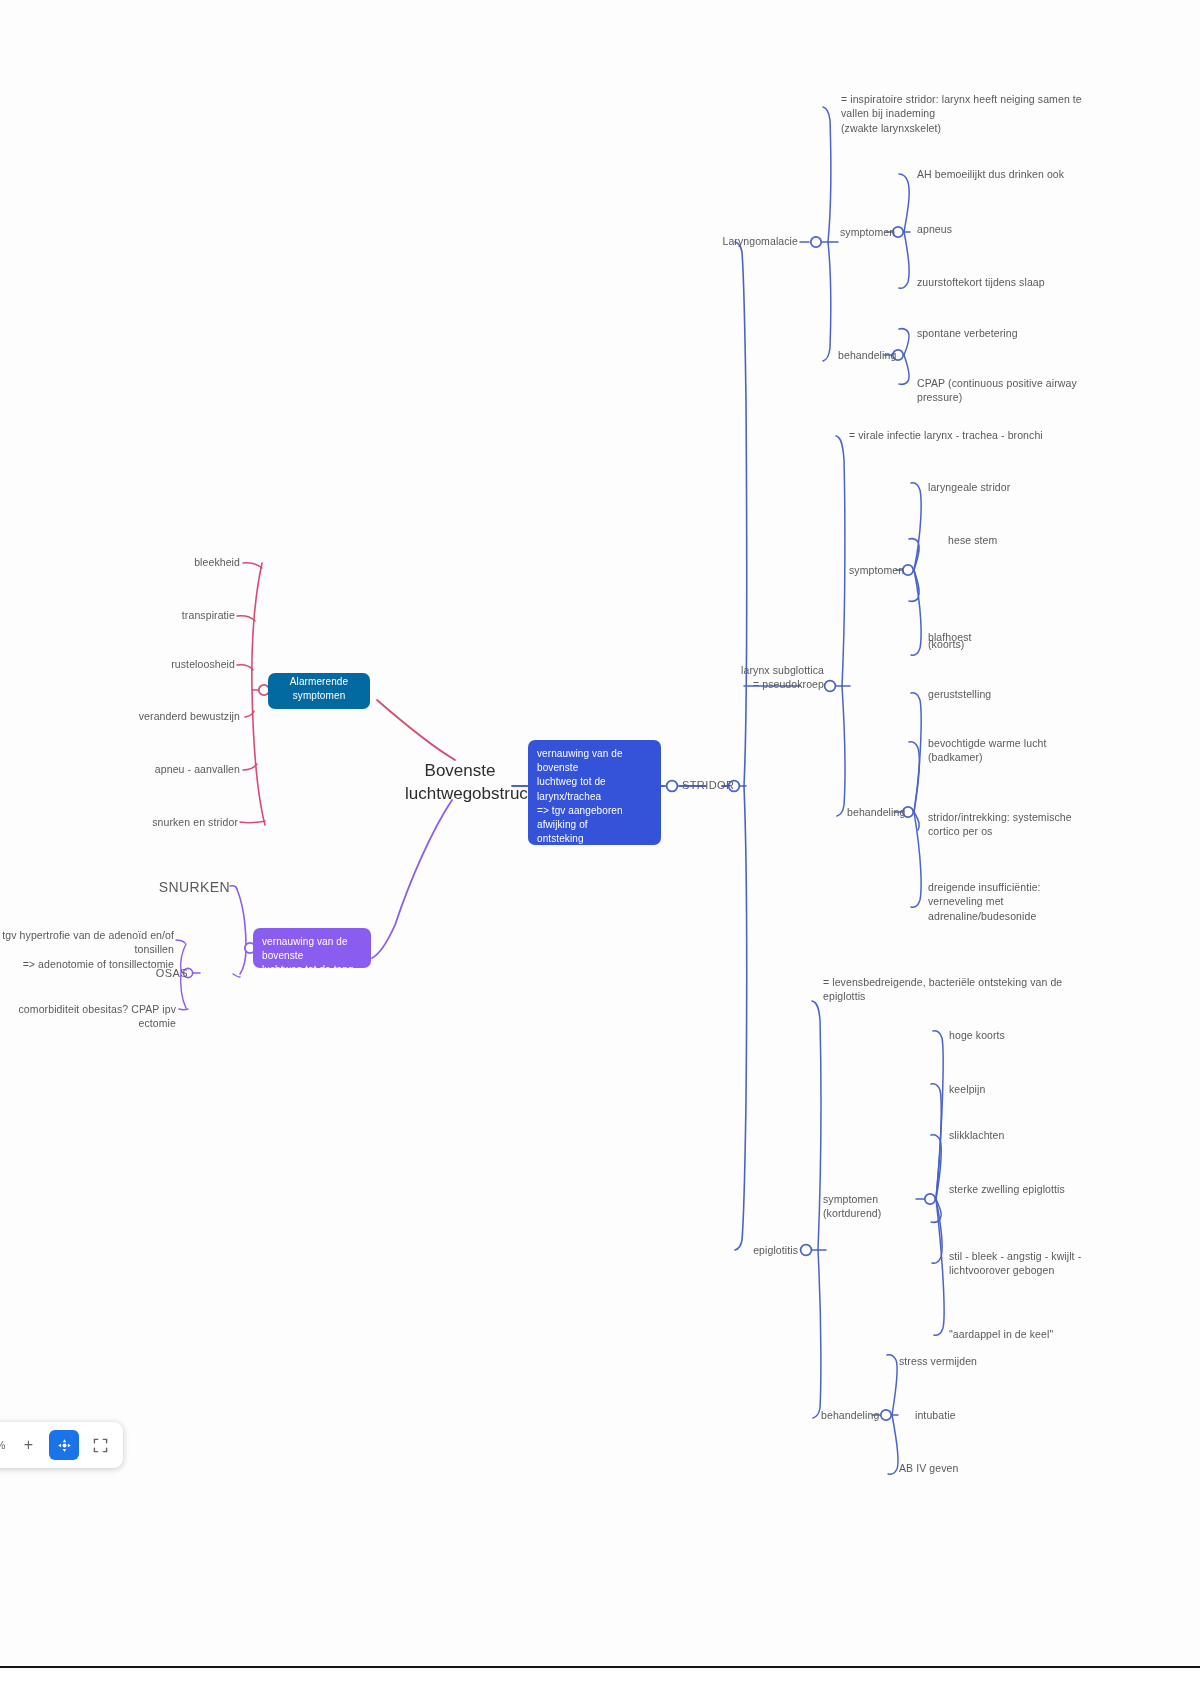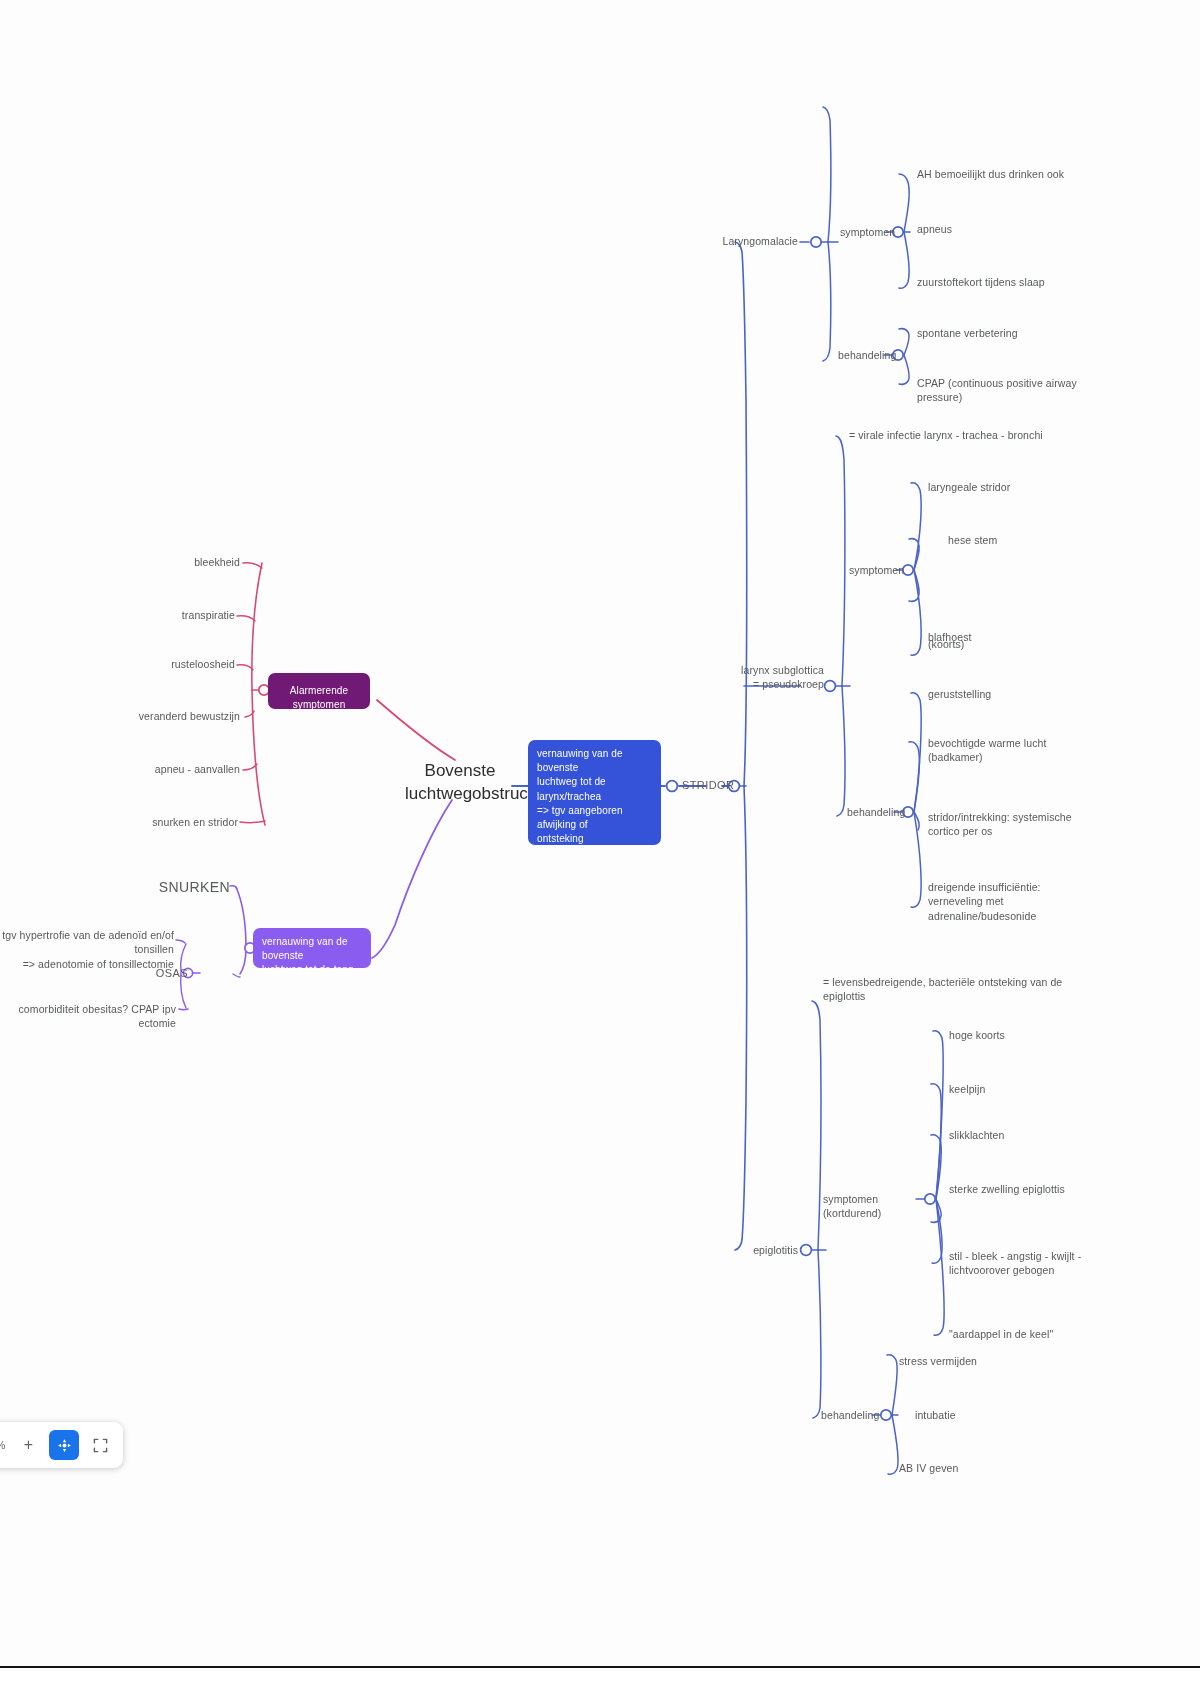--- a/index.html
+++ b/index.html
@@ -44,21 +44,21 @@
     position: absolute;
     border-radius: 7px;
     color: #ffffff;
     font-size: 10px;
     line-height: 1.42;
     padding: 7px 9px;
     white-space: pre-line;
     letter-spacing: .1px;
   }
   .box-blue { background: #3553d8; }
-  .box-pink { background: #701a75; text-align: center; padding-top: 11px; }
+  .box-pink { background: #0369a1; text-align: center; padding-top: 2px; }
   .box-purple { background: #8b5cf0; }
   .stridor {
     position: absolute;
     color: #58595b;
     font-size: 11px;
     letter-spacing: .4px;
   }
   
   #toolbar {
     position: absolute;
@@ -304,20 +304,22 @@
 
   <div class="boxnode box-blue" style="left:528px; top:740px; width:133px; height:105px;">vernauwing van de bovenste
 luchtweg tot de larynx/trachea
 =&gt; tgv aangeboren afwijking of
 ontsteking</div>
 
   <div class="stridor" style="left:682px; top:779px;">STRIDOR</div>
 
   <div class="node l" style="left:700px; top:234px; width:98px;">Laryngomalacie</div>
 
+  <div class="node r" style="left:841px; top:92px; width:262px;">= inspiratoire stridor: larynx heeft neiging samen te vallen bij inademing
+(zwakte larynxskelet)</div>
 
   <div class="node r" style="left:840px; top:225px; width:70px;">symptomen</div>
   <div class="node r" style="left:917px; top:167px; width:190px;">AH bemoeilijkt dus drinken ook</div>
   <div class="node r" style="left:917px; top:222px; width:150px;">apneus</div>
   <div class="node r" style="left:917px; top:275px; width:185px;">zuurstoftekort tijdens slaap</div>
 
   <div class="node r" style="left:838px; top:348px; width:70px;">behandeling</div>
   <div class="node r" style="left:917px; top:326px; width:170px;">spontane verbetering</div>
   <div class="node r" style="left:917px; top:376px; width:200px;">CPAP (continuous positive airway pressure)</div>
 

